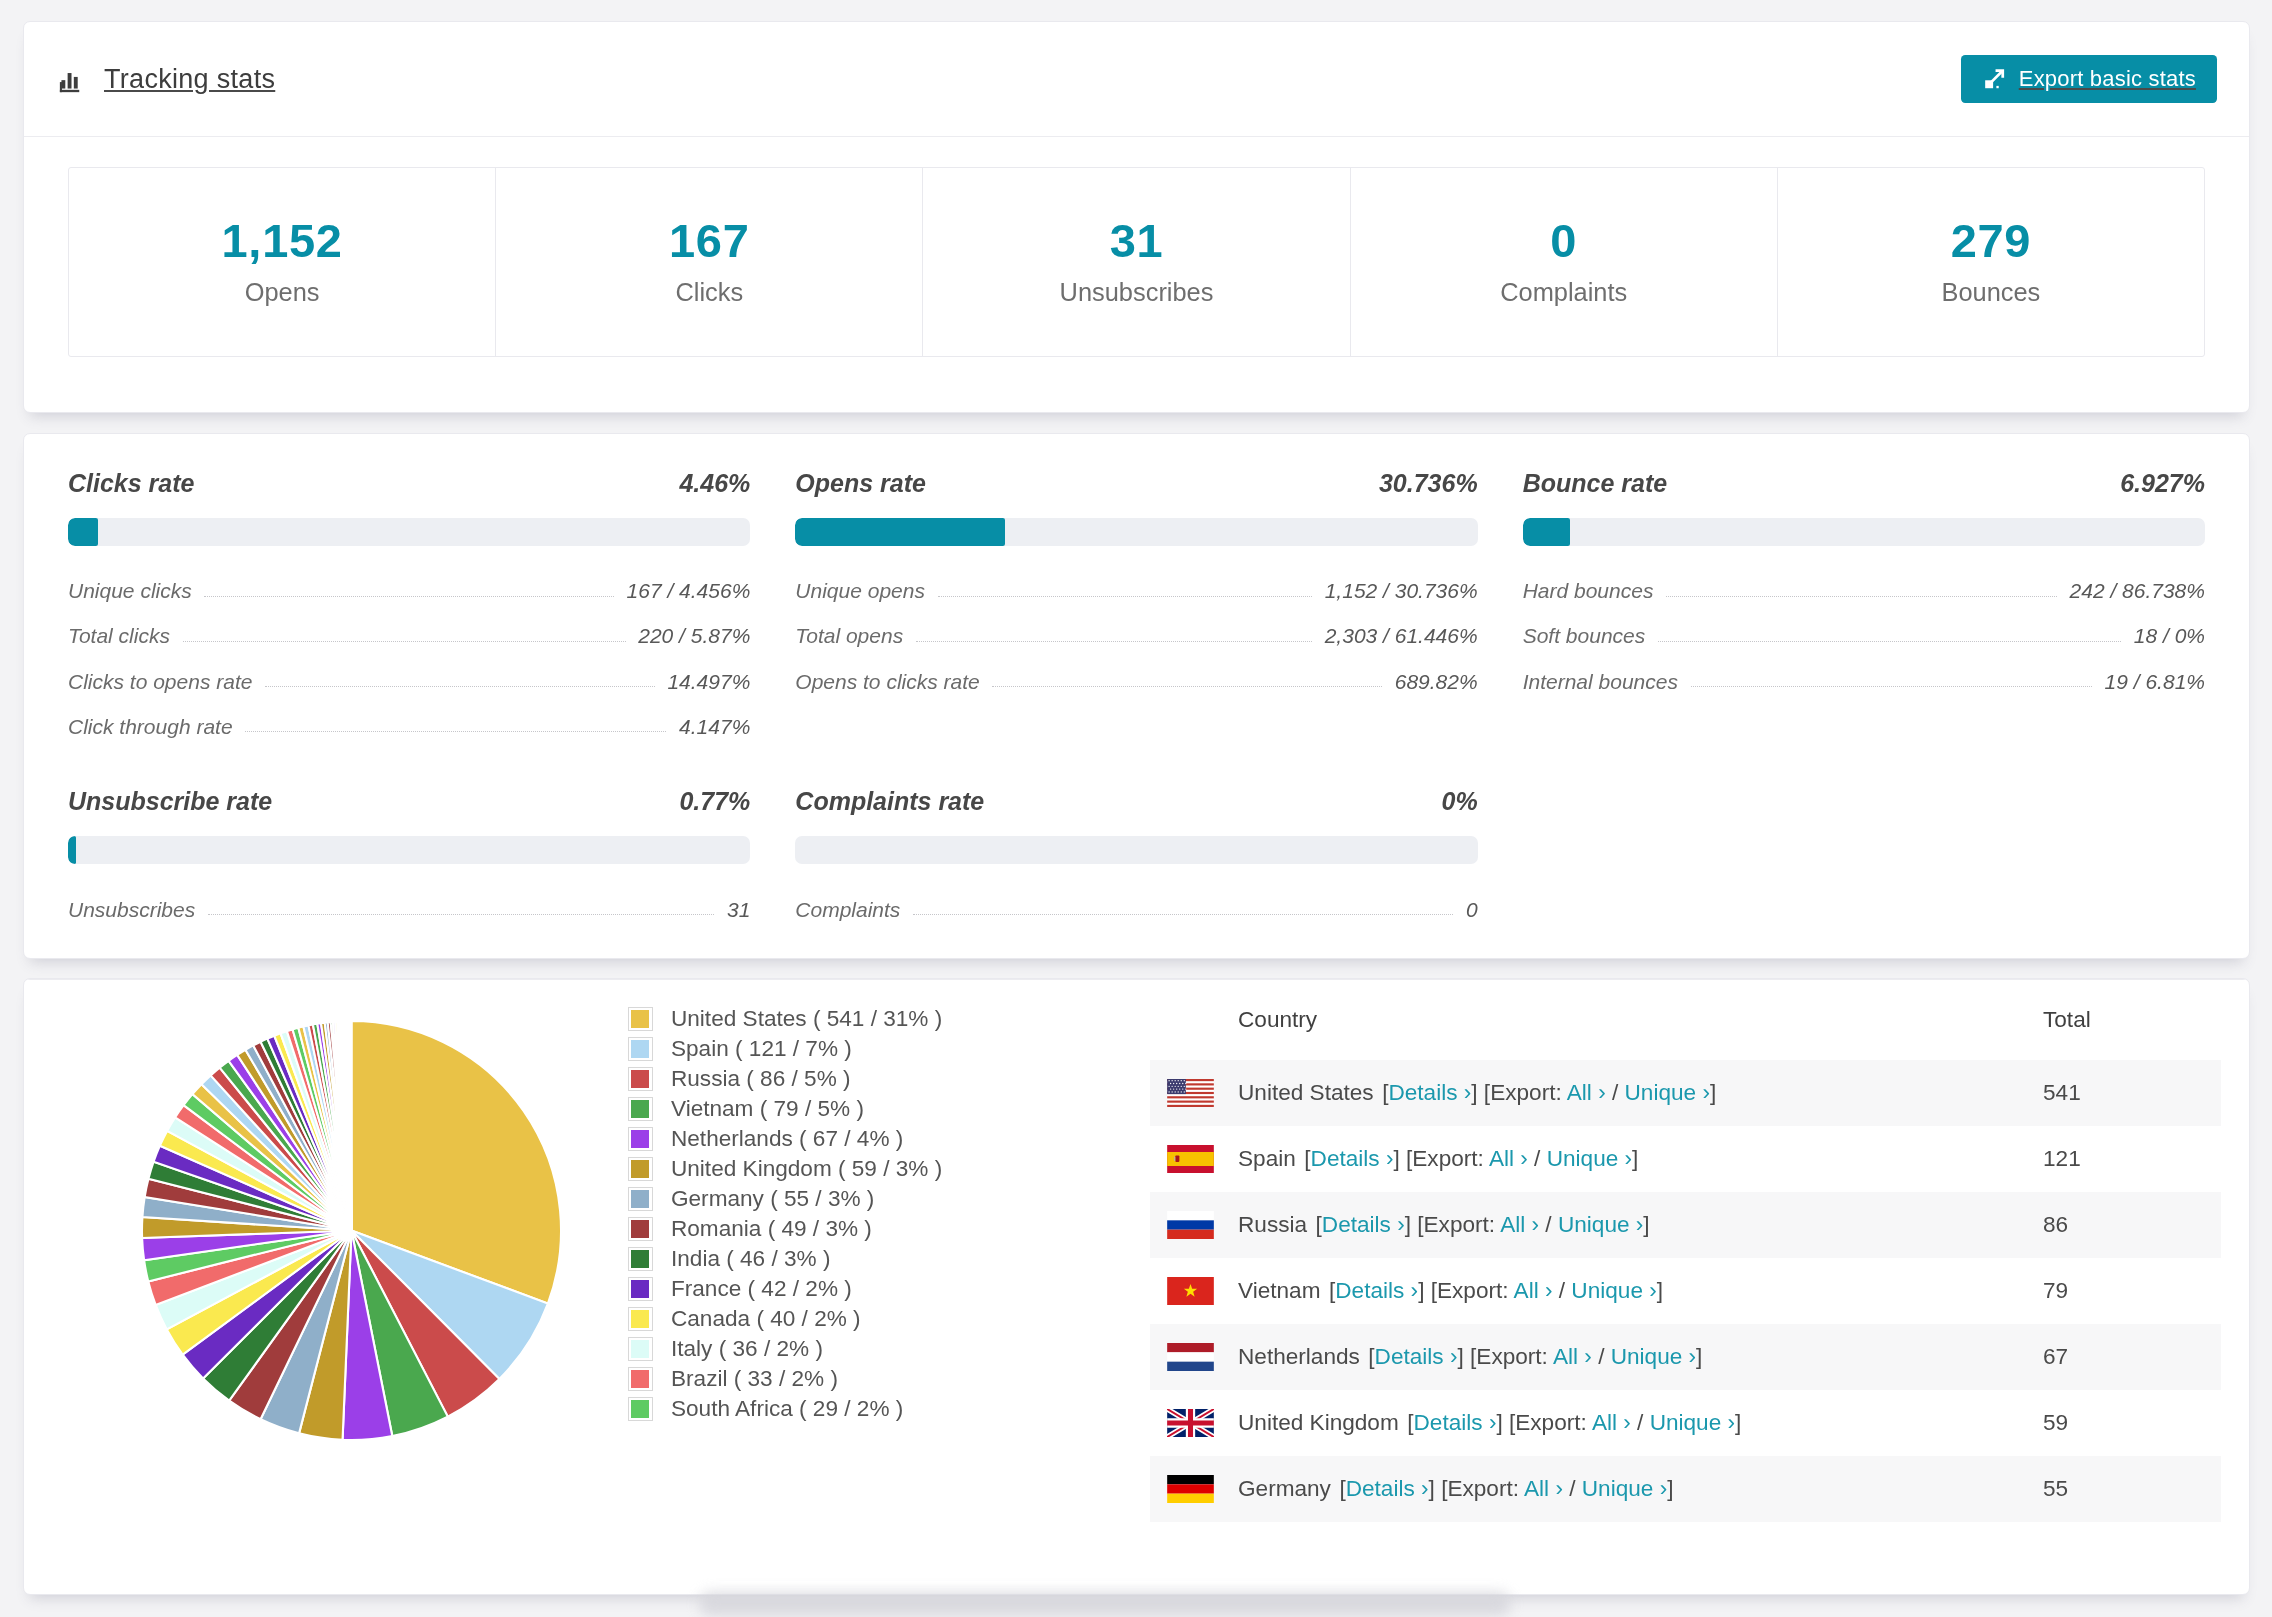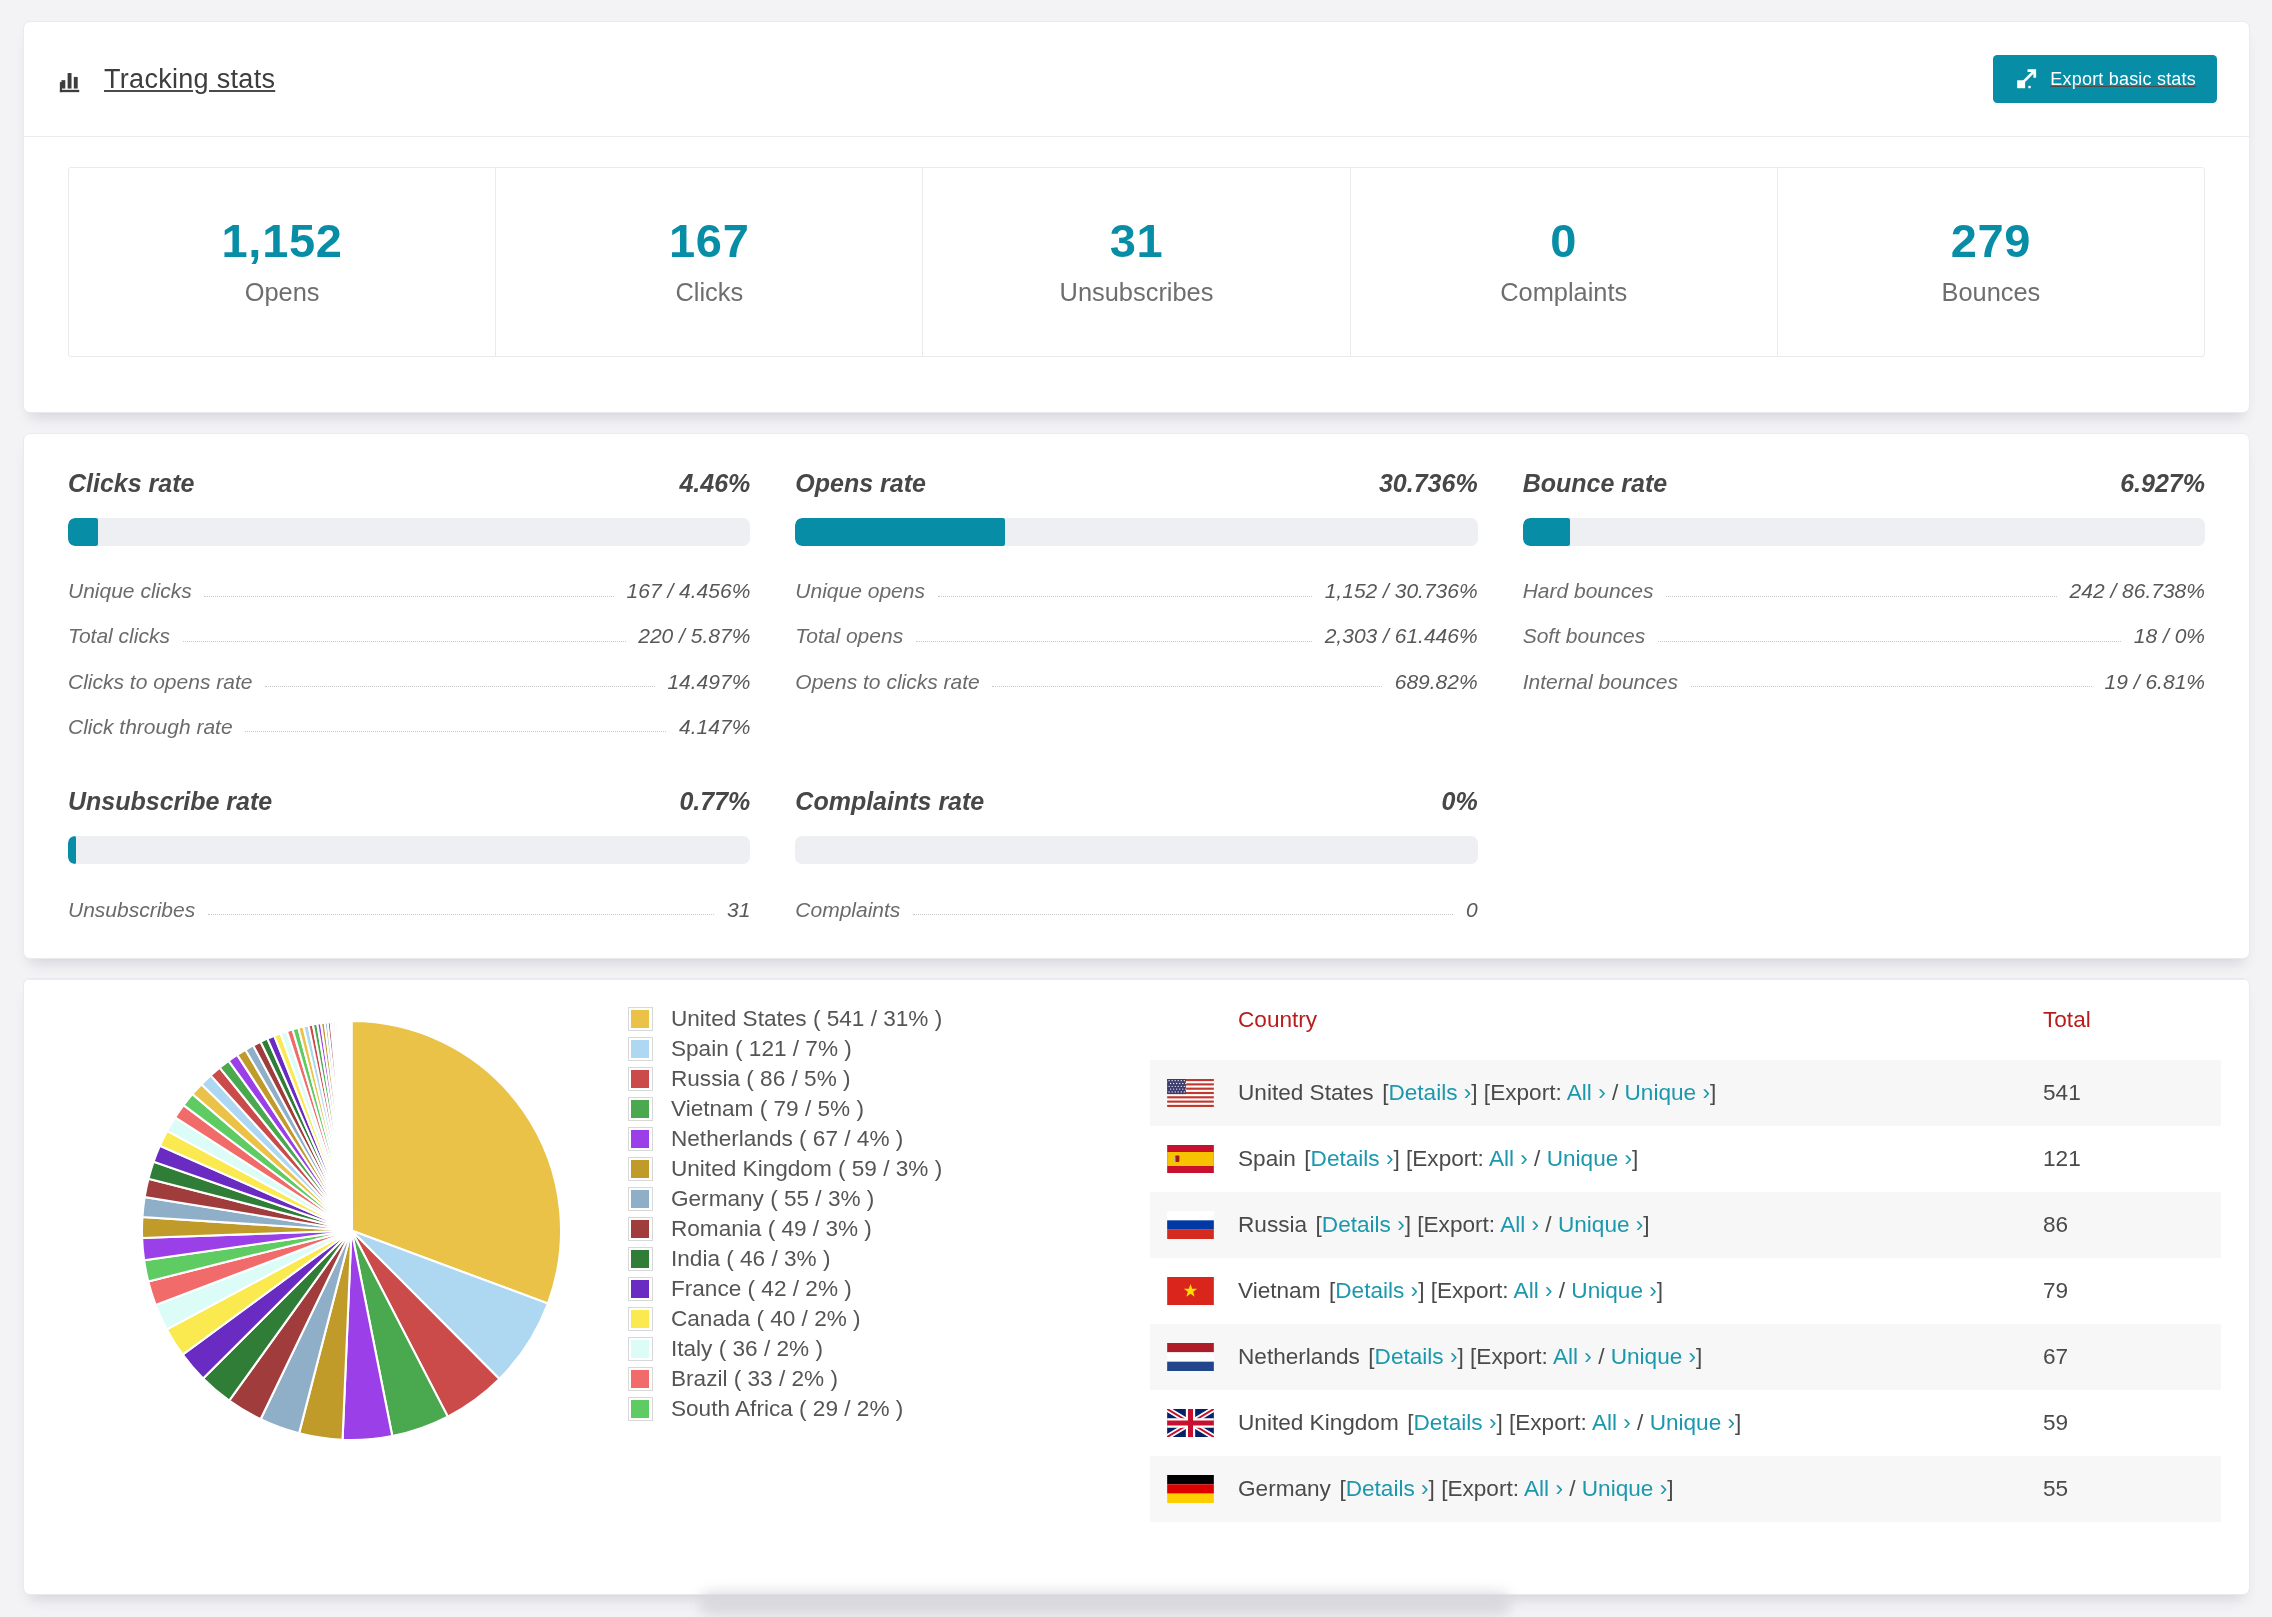--- a/index.html
+++ b/index.html
@@ -20,21 +20,21 @@
 
   .card-head{display:flex;align-items:center;justify-content:space-between;height:114px;padding:0 32px;text-decoration:underline;}
   #card-geo .card-head{height:78px;}
   .head-title{display:flex;align-items:center;gap:17px;font-size:27px;color:#3d3d3d;font-weight:500;letter-spacing:0.3px;}
   .head-title svg{width:31px;height:31px;fill:#3d3d3d;}
   .hr{border:none;border-top:1.4px solid #ececf0;margin:0;}
 
   .btn{
     display:flex;align-items:center;gap:11.3px;background:#078ea6;color:#fff;
     border:none;border-radius:4.2px;height:48px;padding:0 21px;
-    font-size:18px;font-family:inherit;cursor:pointer;letter-spacing:0.2px;
+    font-size:22px;font-family:inherit;cursor:pointer;letter-spacing:0.2px;
   }
   .btn svg{width:25.4px;height:25.4px;}
 
   .summary{display:flex;margin:30px 44px;border:0.7px solid #e9e9ee;border-radius:3px;justify-content:space-between;}
   .sum-cell{flex:1;text-align:center;padding:45px 0 49px;border-left:0.7px solid #e9e9ee;}
   .sum-cell:first-child{border-left:none;}
   .sum-num{font-size:47px;font-weight:700;color:#078ea6;letter-spacing:0.7px;}
   .sum-lbl{font-size:25.4px;color:#6e6e6e;margin-top:10px;}
 
   .rates-grid{display:grid;grid-template-columns:repeat(3,1fr);column-gap:45px;row-gap:38px;padding:35px 44px;}
@@ -48,21 +48,21 @@
   .srow .val{flex-shrink:0;color:#585858;white-space:nowrap;}
 
   .geo-body{position:relative;height:536px;}
   #pie{position:absolute;left:104px;top:27px;width:447px;height:447px;}
   .legend{position:absolute;left:604px;top:24px;list-style:none;margin:0;padding:0;}
   .leg-item{display:flex;align-items:center;gap:18.4px;height:30px;font-size:22.6px;color:#555;}
   .sw{width:18.4px;height:18.4px;border:1.4px solid #d8d8d8;padding:2.1px;flex-shrink:0;background:#fff;}
   .sw i{display:block;width:100%;height:100%;}
 
   .geo-table{position:absolute;left:1126px;right:28px;top:0;}
-  .t-head{display:flex;align-items:center;height:80px;font-size:22.6px;color:#b91c1c;gap:16px;}
+  .t-head{display:flex;align-items:center;height:80px;font-size:22.6px;color:#404040;gap:16px;}
   .t-head .h-country{flex:1;padding-left:88px;}
   .t-head .h-total{width:233px;padding-left:55px;box-sizing:border-box;}
   .t-row{display:flex;align-items:center;height:66px;font-size:22.6px;color:#4a4a4a;}
   .t-row.alt{background:#f7f7f8;}
   .c-country{flex:1;display:flex;align-items:center;padding-left:17px;}
   .flag{width:47px;height:28px;flex-shrink:0;margin-right:24px;display:flex;}
   .flag svg{width:100%;height:100%;}
   .cname{margin-right:8.5px;white-space:nowrap;}
   .cmeta{white-space:nowrap;}
   .cmeta a{color:#1b98ad;text-decoration:none;cursor:pointer;}

